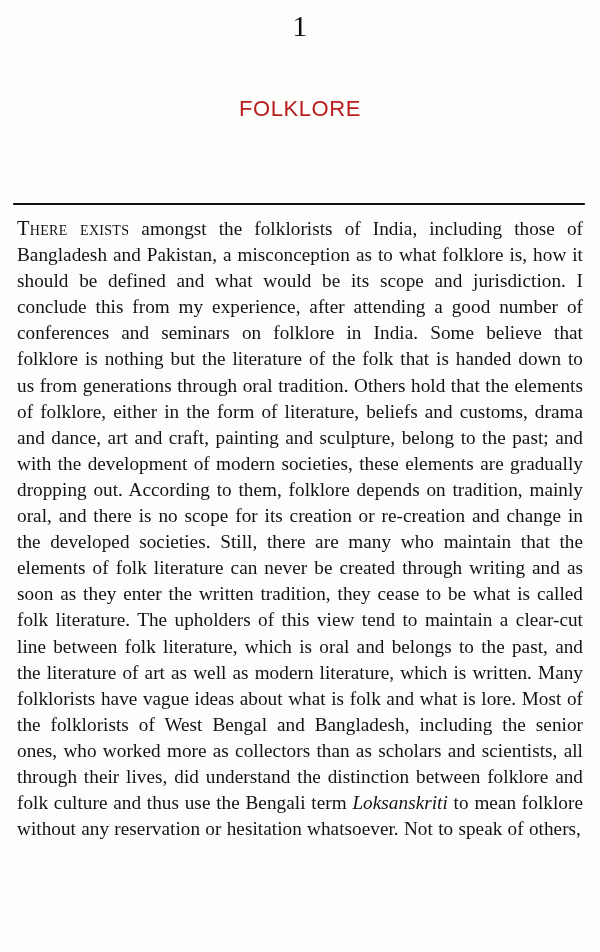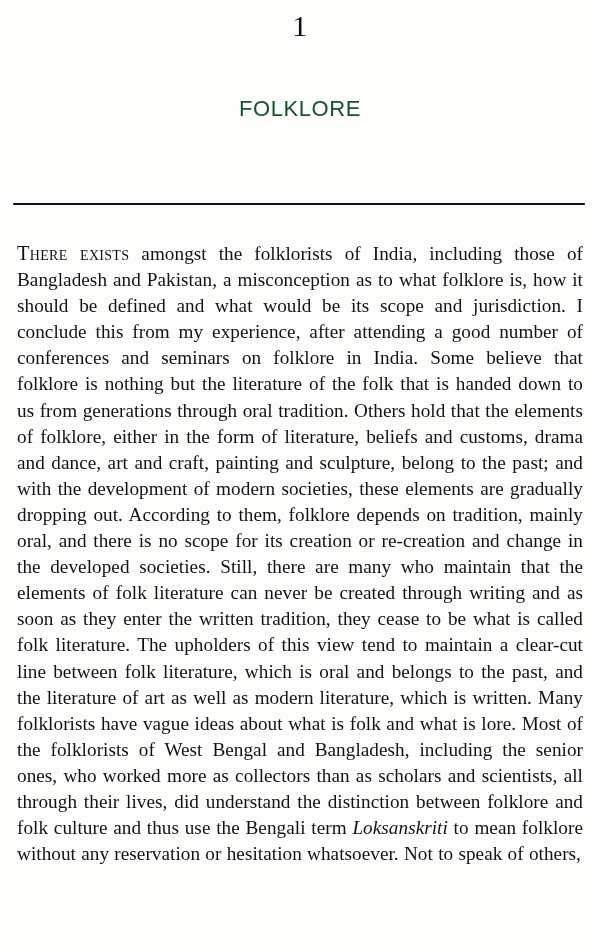--- a/index.html
+++ b/index.html
@@ -37,21 +37,21 @@
   }
 
   
   .title-block {
     position: absolute;
     top: 96px;
     left: 0;
     width: 600px;
     text-align: center;
     font-family: "Liberation Sans", "DejaVu Sans", sans-serif;
-    color: #14532d;
+    color: #b91c1c;
   }
   .doc-title {
     font-size: 22px;
     line-height: 26px;
     letter-spacing: 0.6px;
     font-weight: 400;
   }
   .doc-subtitle {
     font-size: 24px;
     line-height: 30px;
@@ -76,21 +76,21 @@
     left: 0;
     top: 1px;
     width: 100%;
     height: 1px;
     background: rgba(17,17,17,0.45);
   }
 
   
   .body-text {
     position: absolute;
-    top: 240px;
+    top: 215px;
     left: 17px;
     width: 566px;
     font-size: 19.2px;
     line-height: 26.1px;
     text-align: justify;
     text-justify: inter-word;
     color: #121212;
     letter-spacing: 0.05px;
     word-spacing: 0.4px;
   }

